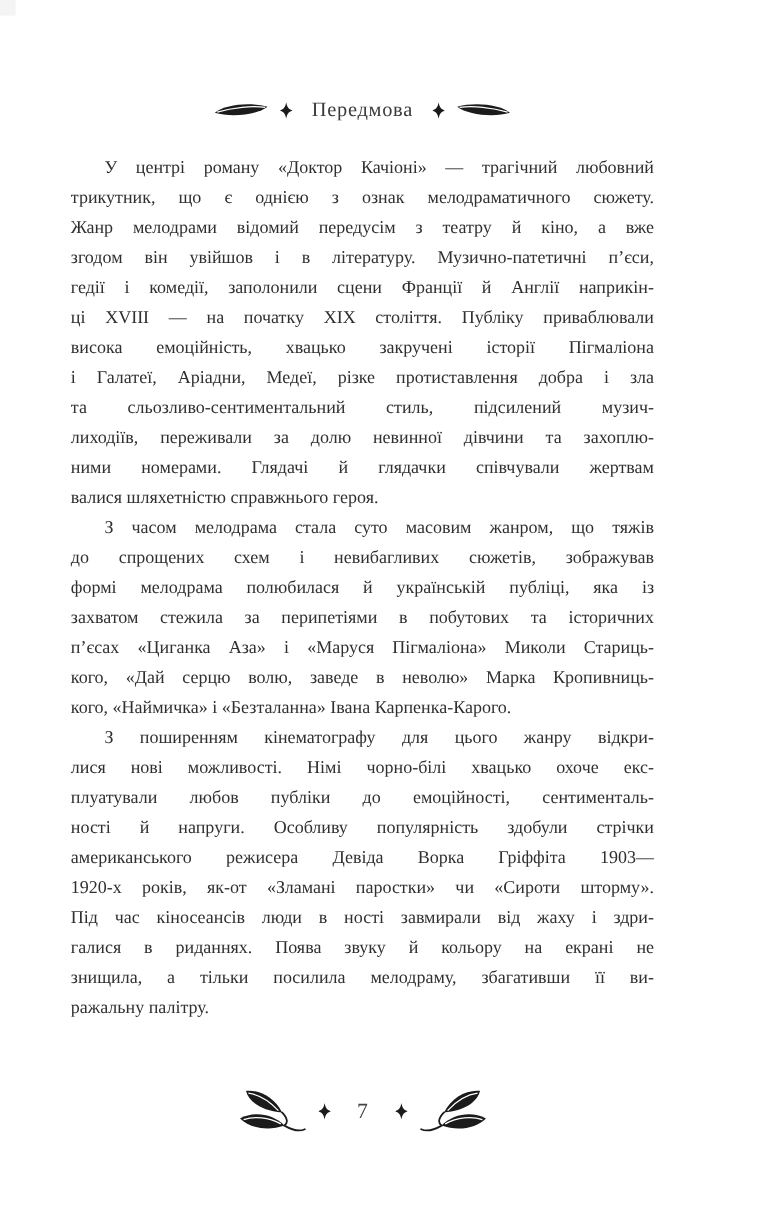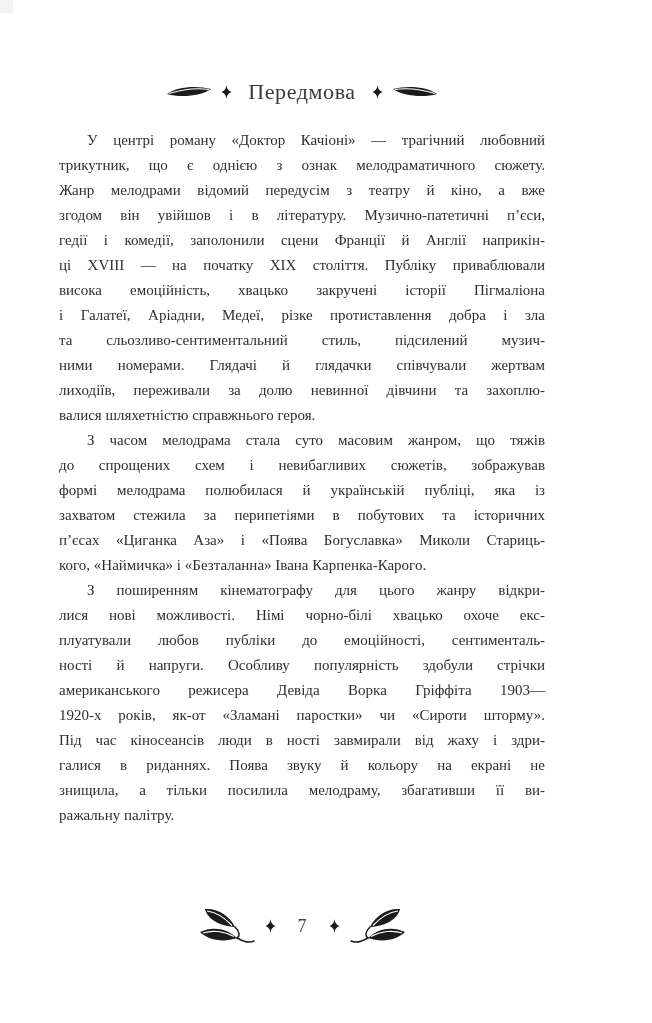--- a/index.html
+++ b/index.html
@@ -21,21 +21,21 @@
   }
   .corner-artifact{
     position:absolute;top:0;left:0;width:13px;height:13px;background:var(--corner);
   }
   .chapter-header{
     position:absolute;top:76px;left:59px;width:486px;height:32px;
     display:flex;align-items:center;justify-content:center;gap:9px;
     color:var(--ornament);
   }
   .chapter-title{
-    font-size:22px;color:var(--title);letter-spacing:.6px;padding:0 7px;
+    font-size:17px;color:var(--title);letter-spacing:.6px;padding:0 7px;
     white-space:nowrap;
   }
   .leaf-svg{width:46px;height:14px;display:block;}
   .star-svg{width:11px;height:14px;display:block;}
   .sprig-svg{width:56px;height:42px;display:block;}
   .mirror{transform:scaleX(-1);}
   .text-block{
     position:absolute;top:128px;left:59px;width:486px;
     font-size:15px;line-height:25px;color:var(--text);
   }
@@ -82,28 +82,29 @@
   <main class="text-block">
       <div class="line para-start">У центрі роману «Доктор Качіоні» — трагічний любовний</div>
       <div class="line">трикутник, що є однією з ознак мелодраматичного сюжету.</div>
       <div class="line">Жанр мелодрами відомий передусім з театру й кіно, а вже</div>
       <div class="line">згодом він увійшов і в літературу. Музично-патетичні п’єси,</div>
       <div class="line">гедії і комедії, заполонили сцени Франції й Англії наприкін-</div>
       <div class="line">ці XVIII — на початку XIX століття. Публіку приваблювали</div>
       <div class="line">висока емоційність, хвацько закручені історії Пігмаліона</div>
       <div class="line">і Галатеї, Аріадни, Медеї, різке протиставлення добра і зла</div>
       <div class="line">та сльозливо-сентиментальний стиль, підсилений музич-</div>
+      <div class="line">лиходіїв, переживали за долю невинної дівчини та захоплю-</div>
       <div class="line">ними номерами. Глядачі й глядачки співчували жертвам</div>
-      <div class="line">лиходіїв, переживали за долю невинної дівчини та захоплю-</div>
       <div class="line para-end">валися шляхетністю справжнього героя.</div>
       <div class="line para-start">З часом мелодрама стала суто масовим жанром, що тяжів</div>
       <div class="line">до спрощених схем і невибагливих сюжетів, зображував</div>
       <div class="line">формі мелодрама полюбилася й українській публіці, яка із</div>
       <div class="line">захватом стежила за перипетіями в побутових та історичних</div>
-      <div class="line">п’єсах «Циганка Аза» і «Поява Богуславка» Миколи Стариць-</div>
+      <div class="line">п’єсах «Циганка Аза» і «Маруся Пігмаліона» Миколи Стариць-</div>
+      <div class="line">кого, «Дай серцю волю, заведе в неволю» Марка Кропивниць-</div>
       <div class="line para-end">кого, «Наймичка» і «Безталанна» Івана Карпенка-Карого.</div>
       <div class="line para-start">З поширенням кінематографу для цього жанру відкри-</div>
       <div class="line">лися нові можливості. Німі чорно-білі хвацько охоче екс-</div>
       <div class="line">плуатували любов публіки до емоційності, сентименталь-</div>
       <div class="line">ності й напруги. Особливу популярність здобули стрічки</div>
       <div class="line">американського режисера Девіда Ворка Гріффіта 1903—</div>
       <div class="line">1920-х років, як-от «Зламані паростки» чи «Сироти шторму».</div>
       <div class="line">Під час кіносеансів люди в ності завмирали від жаху і здри-</div>
       <div class="line">галися в риданнях. Поява звуку й кольору на екрані не</div>
       <div class="line">знищила, а тільки посилила мелодраму, збагативши її ви-</div>

